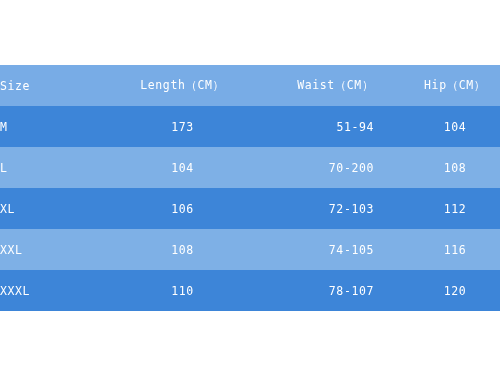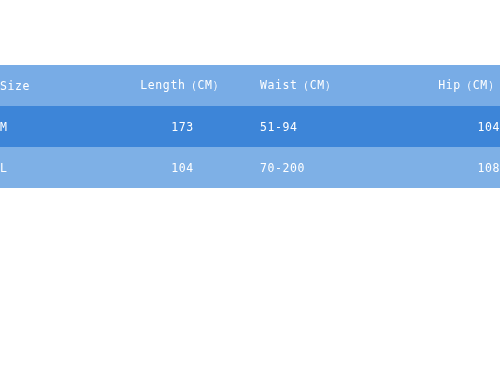--- a/index.html
+++ b/index.html
@@ -61,34 +61,34 @@
     width: 127px;
     text-align: left;
   }
   .col-waist {
     width: 150px;
     text-align: left;
     padding-left: 18px;
   }
   .col-hip {
     width: 90px;
-    text-align: right;
+    text-align: center;
     padding-right: 18px;
   }
   .val-length {
     display: inline-block;
     width: 100%;
     text-align: center;
     padding-right: 28px;
     box-sizing: border-box;
   }
   .val-waist {
     display: inline-block;
     width: 100%;
-    text-align: left;
+    text-align: right;
     padding-right: 36px;
     box-sizing: border-box;
   }
 </style>
 </head>
 <body>
 
 <div class="canvas">
 
   <table class="size-table">
@@ -121,19 +121,49 @@
         <td class="col-size">L</td>
         <td class="col-length">
           <span class="val-length">104</span>
         </td>
         <td class="col-waist">
           <span class="val-waist">70-200</span>
         </td>
         <td class="col-hip">108</td>
       </tr>
 
+      <tr class="row-dark">
+        <td class="col-size">XL</td>
+        <td class="col-length">
+          <span class="val-length">106</span>
+        </td>
+        <td class="col-waist">
+          <span class="val-waist">72-103</span>
+        </td>
+        <td class="col-hip">112</td>
+      </tr>
 
+      <tr class="row-light">
+        <td class="col-size">XXL</td>
+        <td class="col-length">
+          <span class="val-length">108</span>
+        </td>
+        <td class="col-waist">
+          <span class="val-waist">74-105</span>
+        </td>
+        <td class="col-hip">116</td>
+      </tr>
 
+      <tr class="row-dark">
+        <td class="col-size">XXXL</td>
+        <td class="col-length">
+          <span class="val-length">110</span>
+        </td>
+        <td class="col-waist">
+          <span class="val-waist">78-107</span>
+        </td>
+        <td class="col-hip">120</td>
+      </tr>
 
     </tbody>
   </table>
 
 </div>
 
 </body></html>

